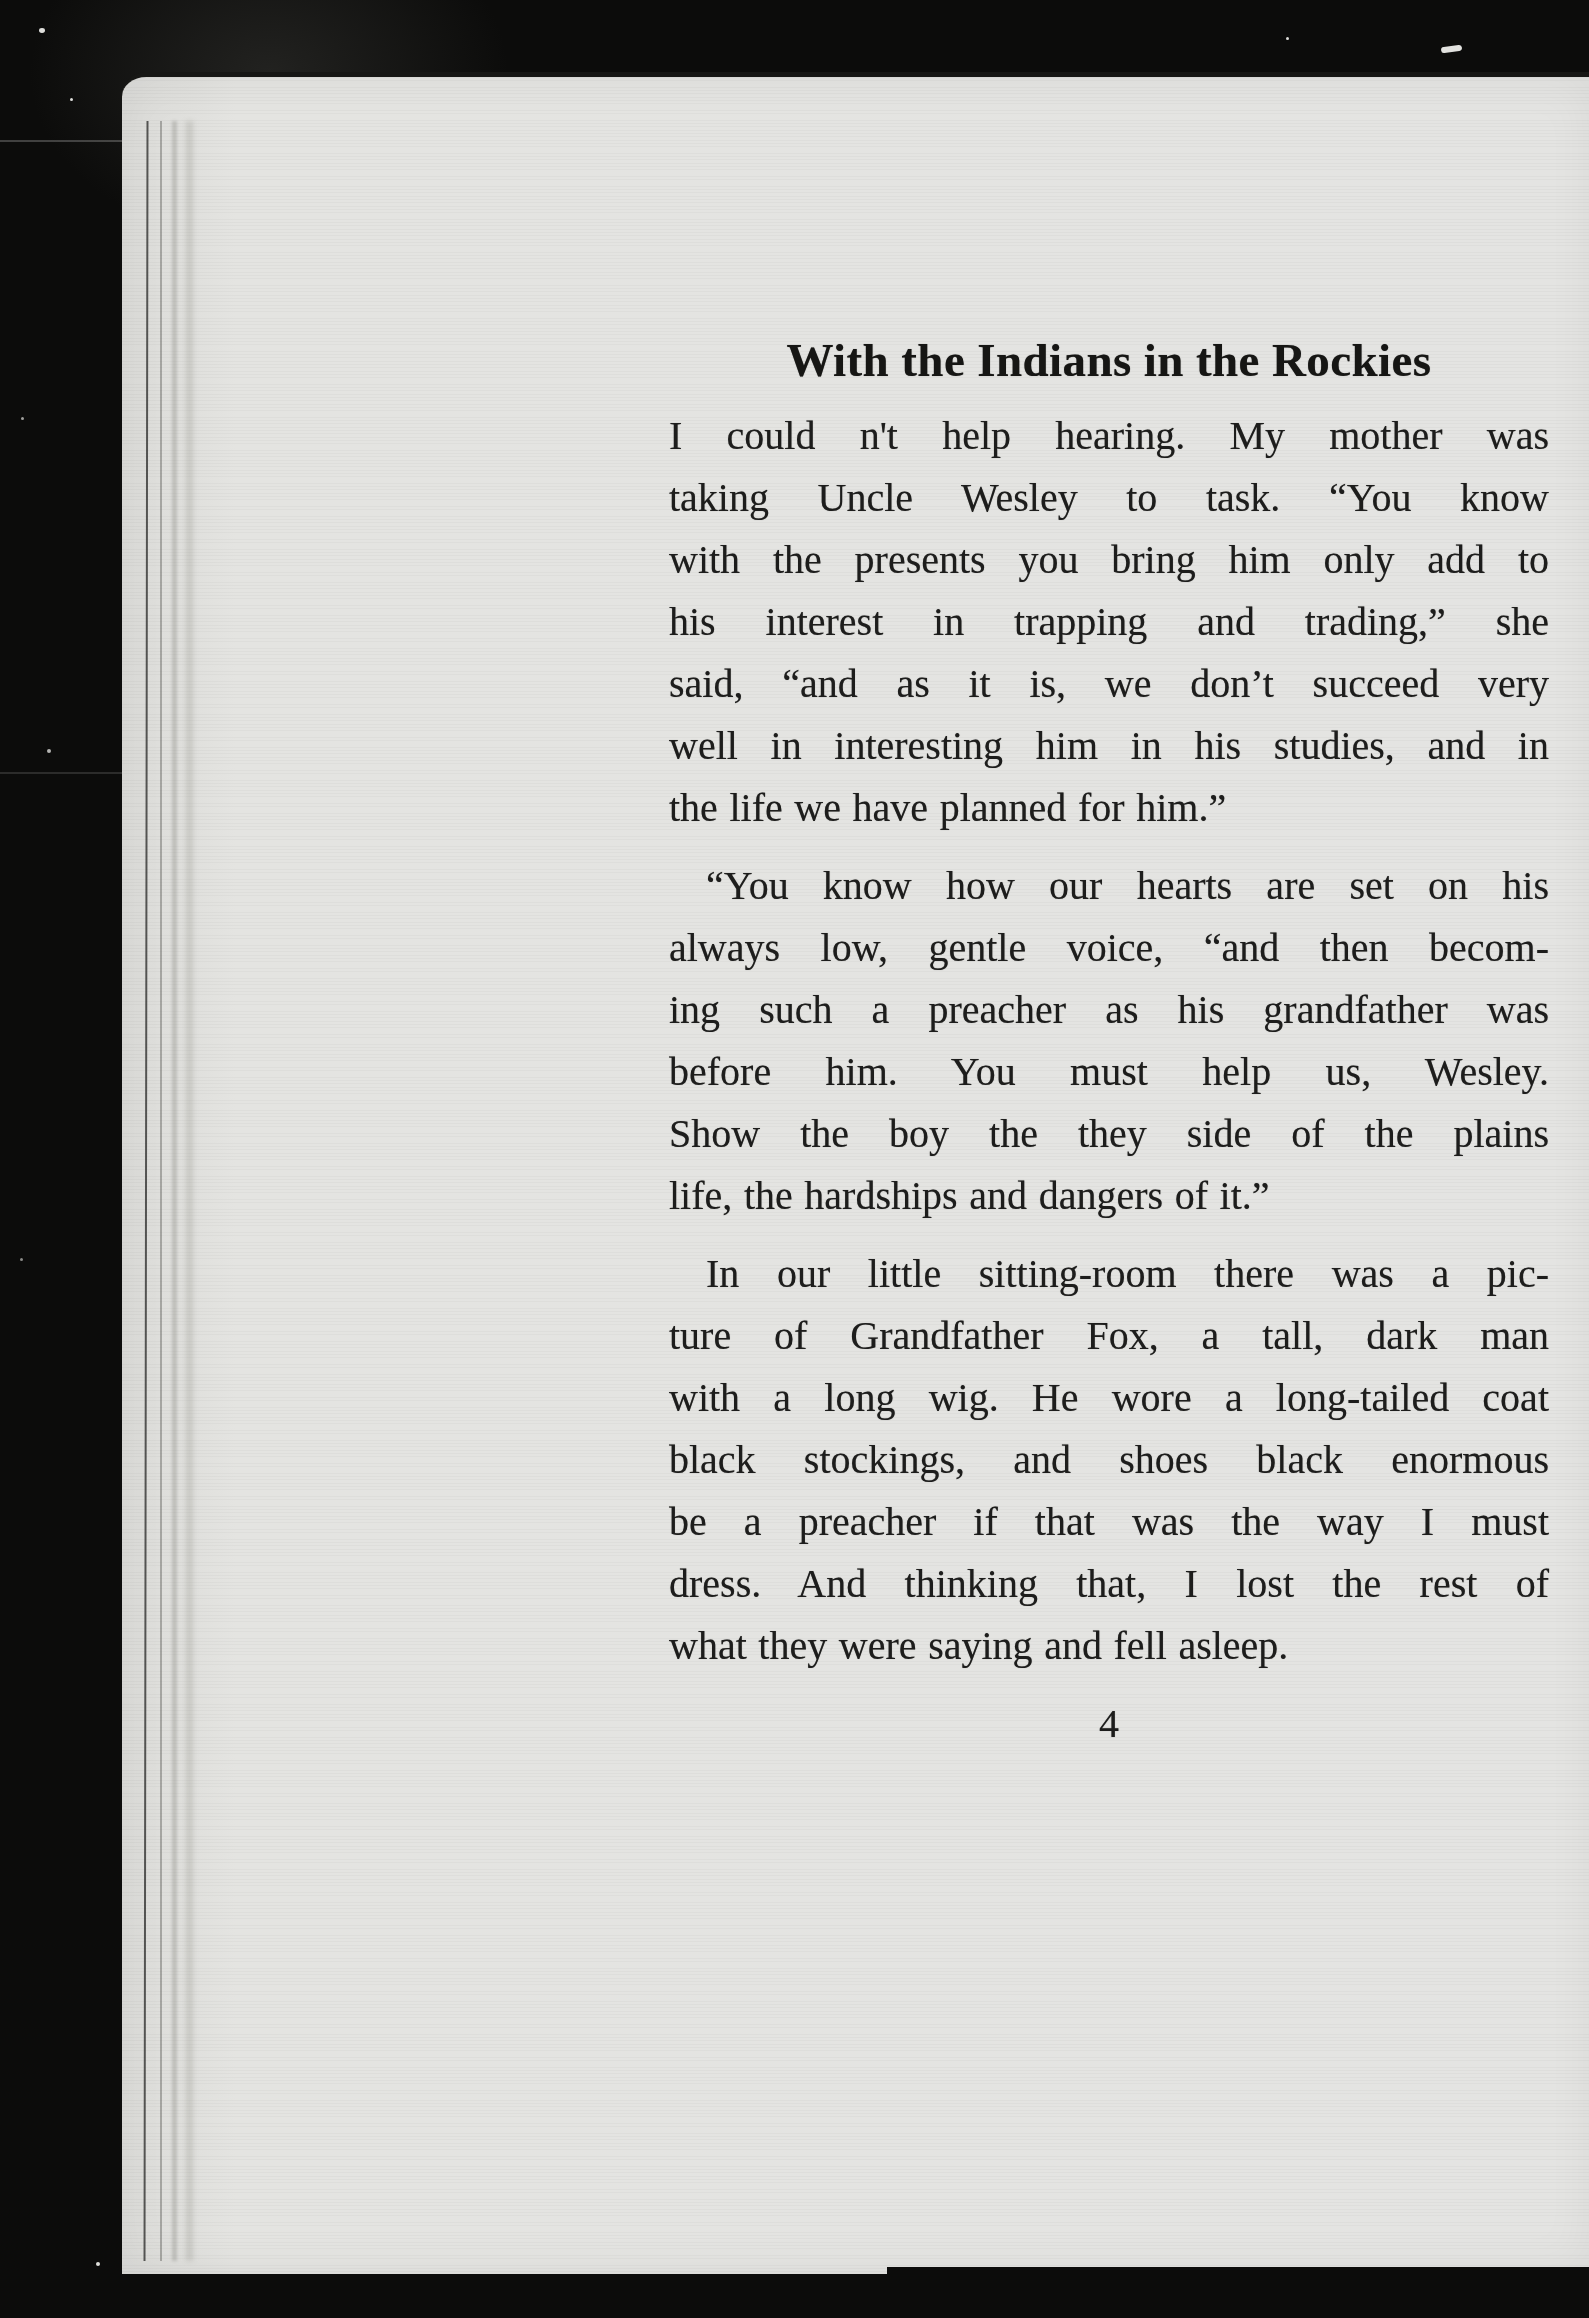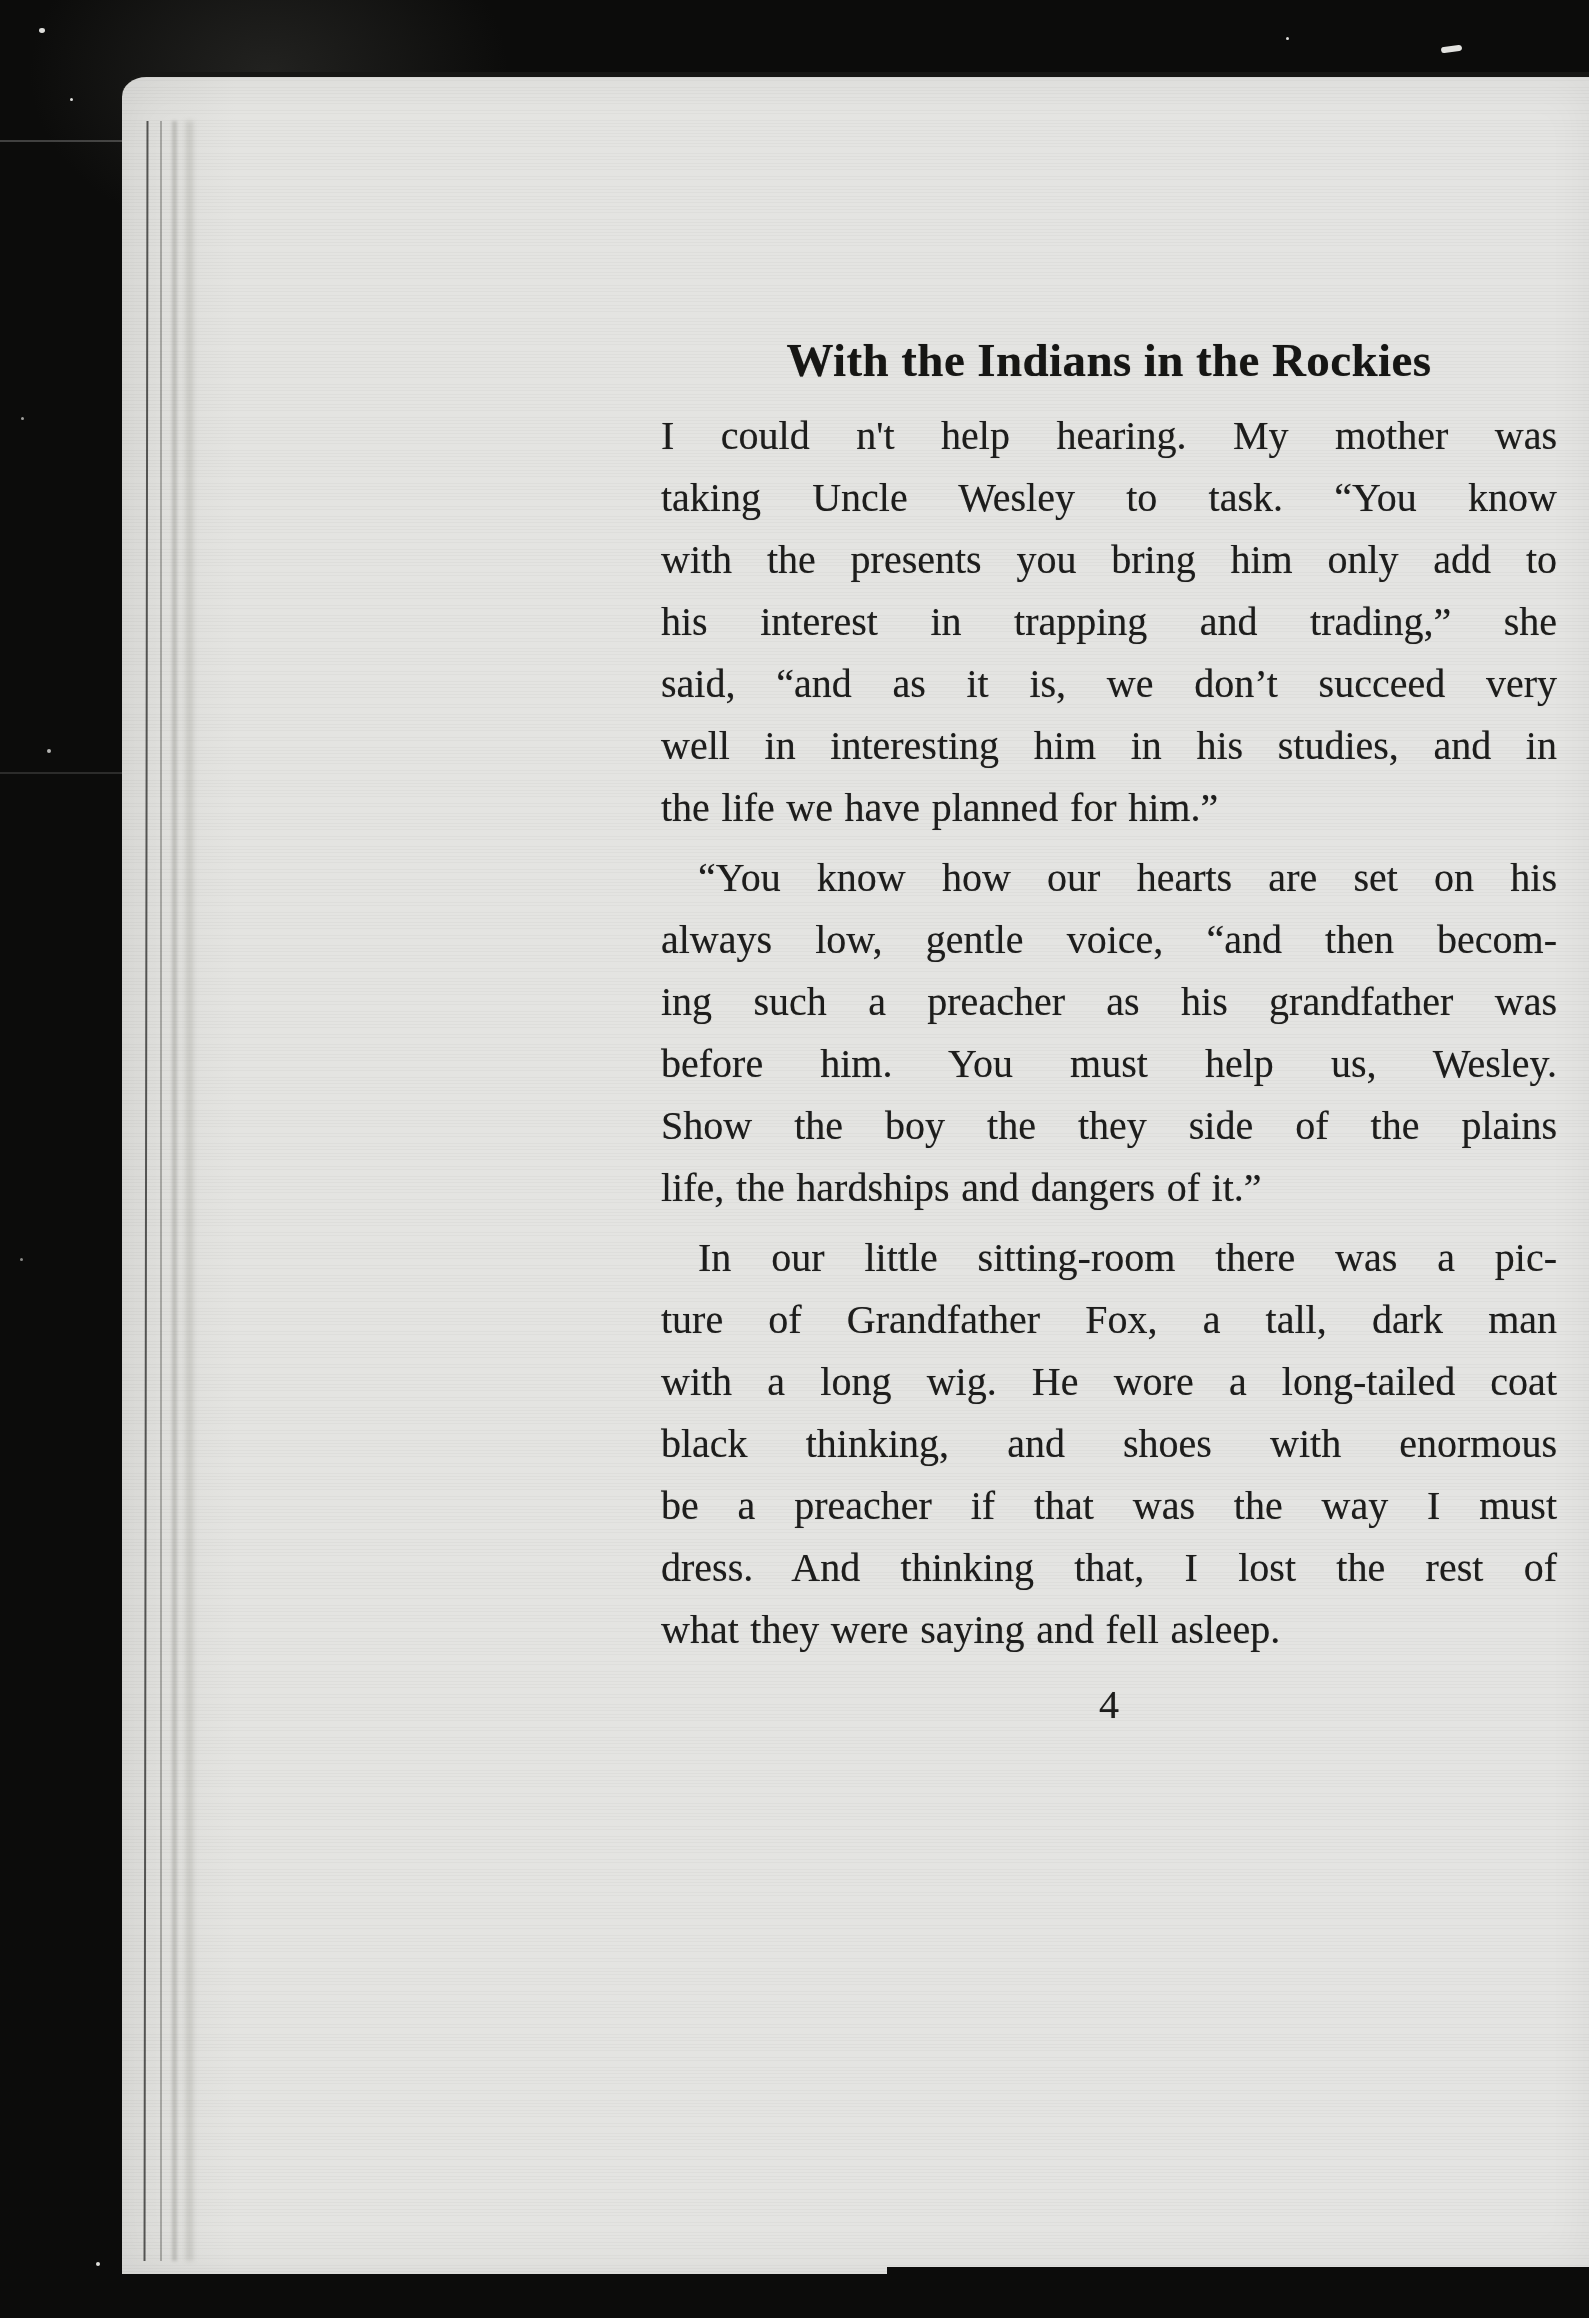--- a/index.html
+++ b/index.html
@@ -32,21 +32,21 @@
   .e3{left:50px;width:4.9px;background:rgba(125,125,118,.32);filter:blur(1.6px);}
   .e4{left:64px;width:7.3px;background:rgba(140,140,132,.28);filter:blur(2.4px);}
   .bottom-step{position:absolute;left:765px;right:0;bottom:0;height:7.3px;background:#0c0c0b;}
   
   .text-block{position:absolute;left:531px;top:256px;width:912px;color:#1d1d1c;}
   .title{
     font-size:47px;font-weight:bold;text-align:center;letter-spacing:0.4px;
     margin:0 0 18px 0;line-height:54px;color:#161614;
     text-shadow:0 0 0.8px rgba(20,20,18,.55);
   }
-  .para{margin:8px;}
+  .para{margin:16px;}
   .line{
     font-size:40px;line-height:62px;white-space:normal;
     text-align:justify;text-align-last:justify;word-spacing:1.6px;
     text-shadow:0 0 0.7px rgba(25,25,22,.5);
   }
   .line.ll{text-align-last:left;}
   .line.indent{text-indent:37px;}
   .folio{font-size:40px;line-height:62px;text-align:center;margin-top:13px;
     text-shadow:0 0 0.7px rgba(25,25,22,.5);}
 </style>
@@ -96,21 +96,21 @@
         <div class="line">ing such a preacher as his grandfather was</div>
         <div class="line">before him.  You must help us, Wesley.</div>
         <div class="line">Show the boy the they side of the plains</div>
         <div class="line ll">life, the hardships and dangers of it.”</div>
       </div>
 
       <div class="para">
         <div class="line indent">In our little sitting-room there was a pic-</div>
         <div class="line">ture of Grandfather Fox, a tall, dark man</div>
         <div class="line">with a long wig.  He wore a long-tailed coat</div>
-        <div class="line">black thinking, and shoes with enormous</div>
+        <div class="line">black stockings, and shoes black enormous</div>
         <div class="line">be a preacher if that was the way I must</div>
         <div class="line">dress.  And thinking that, I lost the rest of</div>
         <div class="line ll">what they were saying and fell asleep.</div>
       </div>
 
       <div class="folio">4</div>
     </div>
   </div>
 
 </div>

